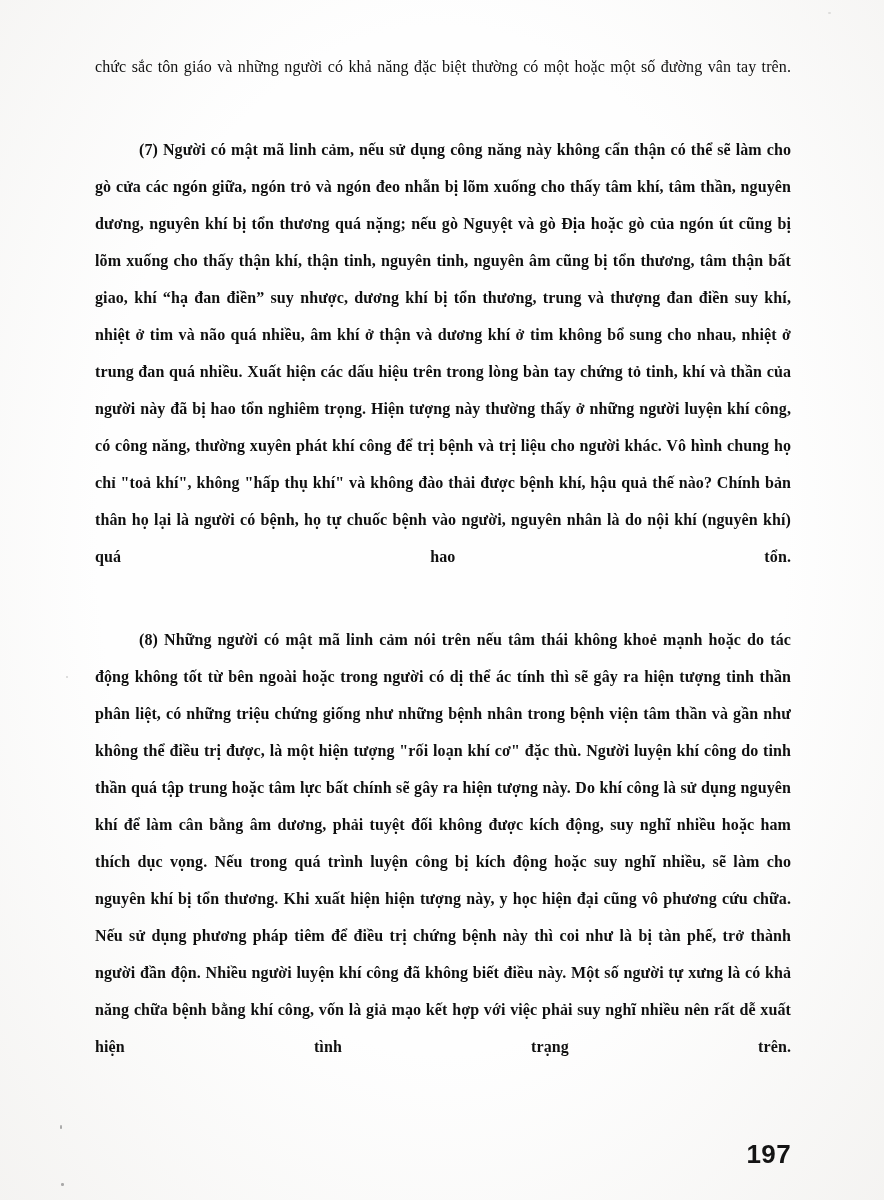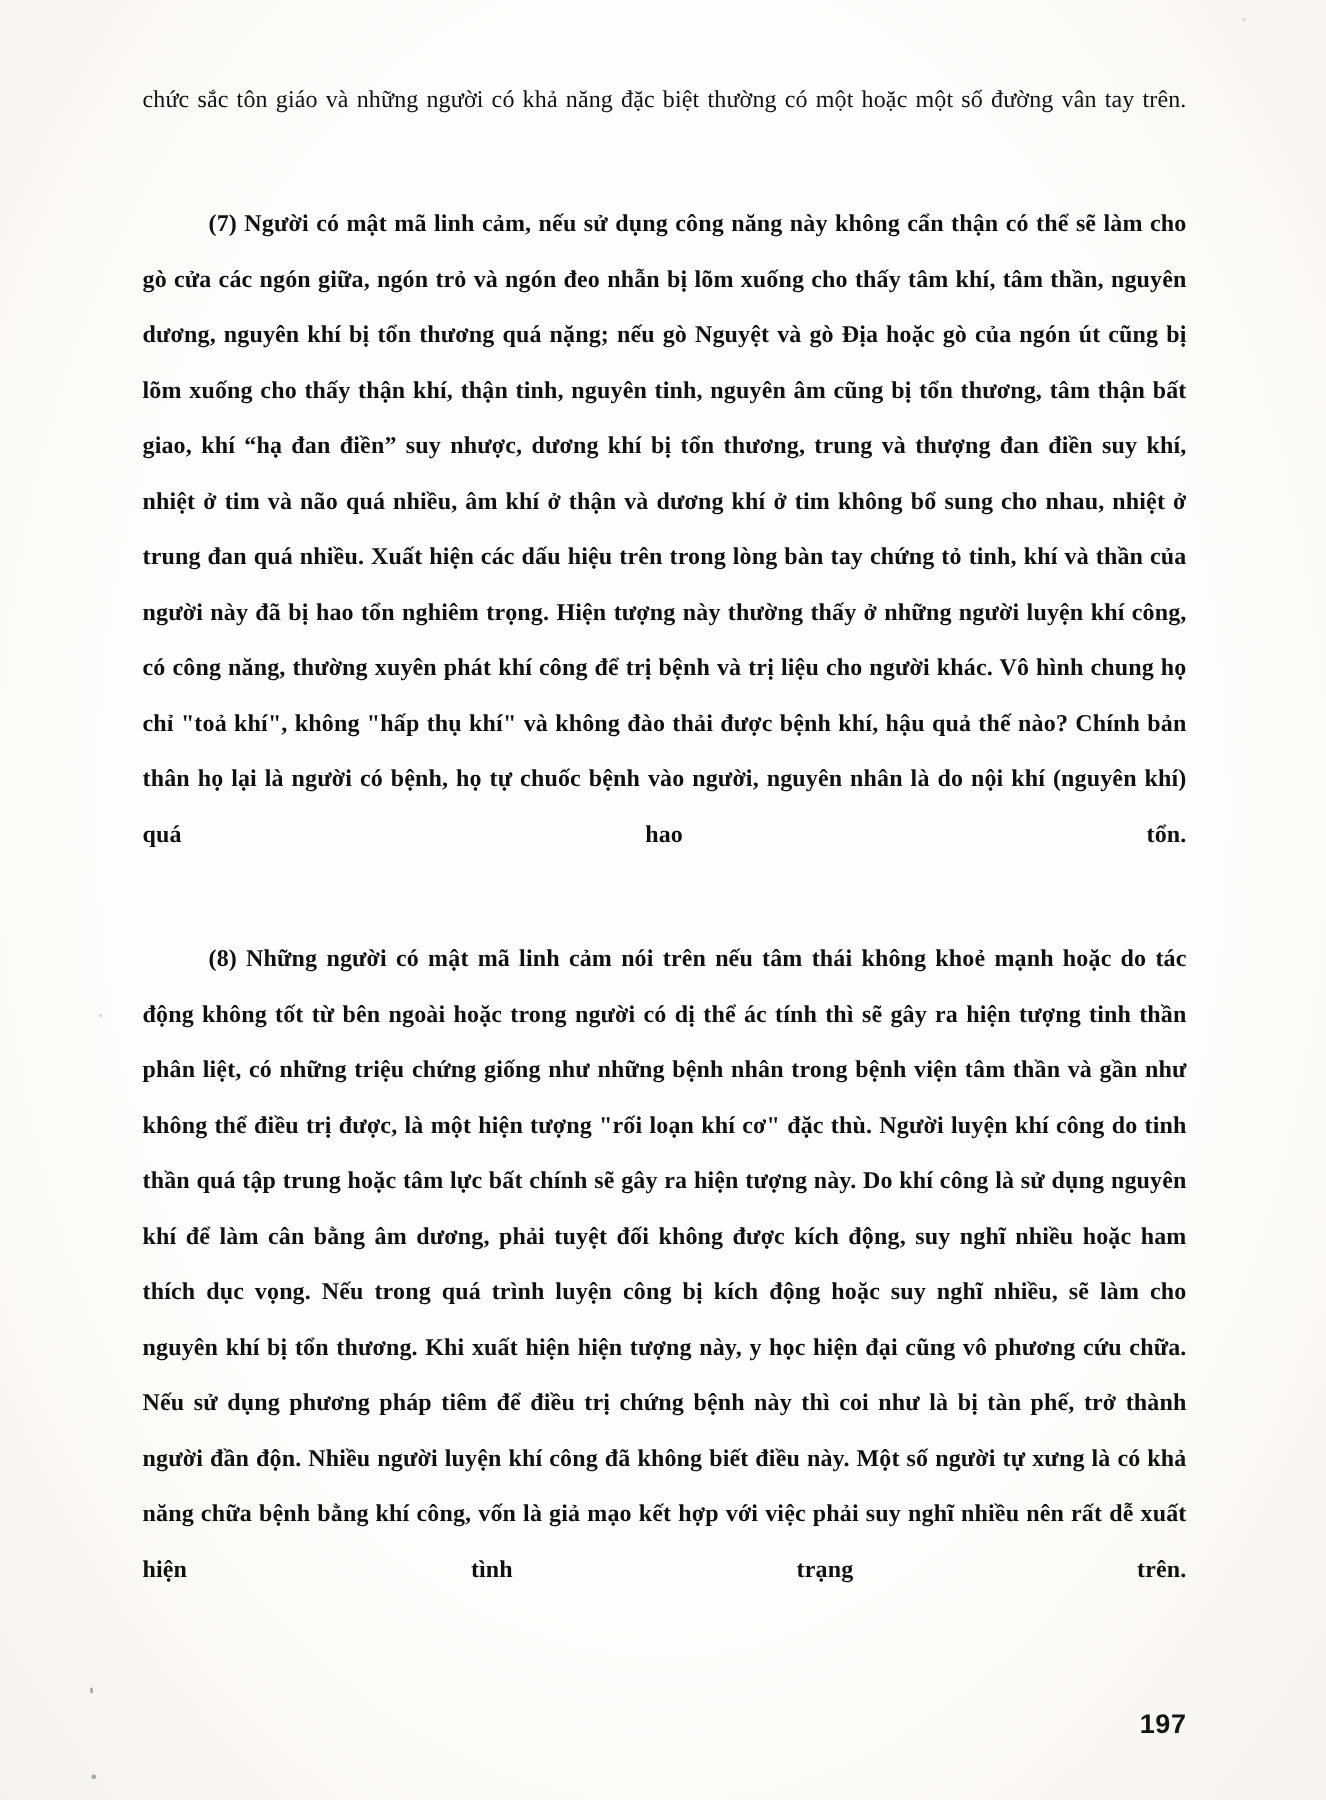--- a/index.html
+++ b/index.html
@@ -63,21 +63,21 @@
     content: "";
     display: inline-block;
     width: 100%;
   }
 
   .page-number {
     position: absolute;
     right: 93px;
     top: 1139px;
     font-family: "Liberation Sans", "DejaVu Sans", sans-serif;
-    font-size: 18px;
+    font-size: 26px;
     font-weight: 700;
     color: #141414;
     letter-spacing: 0.4px;
   }
 
   
   .speck {
     position: absolute;
     background: #6a6a6a;
     border-radius: 40%;

